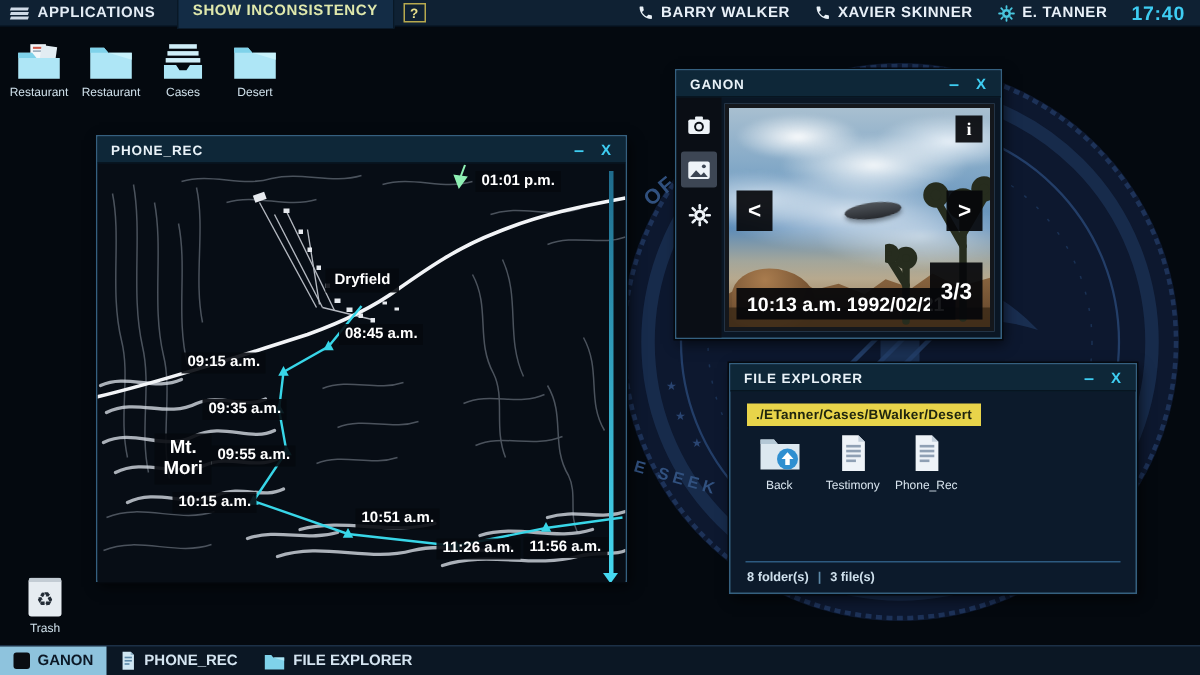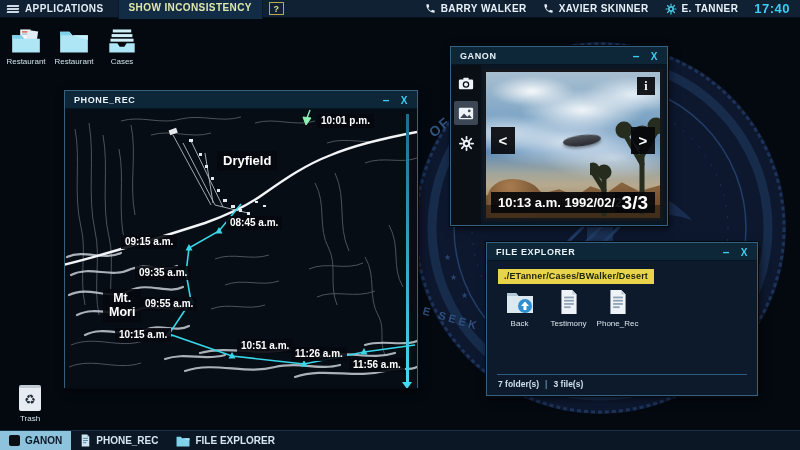--- a/index.html
+++ b/index.html
@@ -45,21 +45,21 @@
   .wctrl { position:absolute; top:0; height:18px; width:14px; display:flex; align-items:center; justify-content:center;
     color:#3ecdf2; font-weight:bold; cursor:default; }
   .wctrl.min { right:24px; font-size:12px; }
   .wctrl.cls { right:6px; font-size:10px; }
   
   #win-phone { left:64px; top:90px; width:354px; height:298px; z-index:20; }
   .map { position:absolute; left:0; top:18px; width:352px; height:279px; background:#070d15; overflow:hidden; }
   .map svg.map-art { position:absolute; left:0; top:0; }
   .mbadge { position:absolute; background:rgba(6,9,14,.9); color:#fff; font-size:10px; font-weight:bold;
     padding:1px 4px 2px; white-space:nowrap; z-index:3; }
-  .town { font-size:13px; padding:2px 6px 3px; }
+  .town { font-size:10px; padding:2px 6px 3px;margin-top:28px; }
   .mtn { font-size:12.5px; text-align:center; line-height:1.15; padding:2px 6px 3px; }
   .scrollbar { position:absolute; left:341px; top:5px; width:3px; height:268px; z-index:4;
     background:linear-gradient(180deg,#1f6b8c,#45d8f0); }
   .scroll-arrow { position:absolute; left:337px; top:273px; width:0; height:0; z-index:4;
     border-left:5px solid transparent; border-right:5px solid transparent; border-top:7px solid #45d8f0; }
   
   #win-ganon { left:450px; top:46px; width:218px; height:180px; z-index:25; }
   .g-side { position:absolute; left:0; top:18px; width:30px; bottom:0; background:#0a0e15; }
   .g-tool { width:24px; height:24px; margin:6px auto 0; display:flex; align-items:center; justify-content:center; border-radius:2px; }
   .g-tool.active { background:#3d4654; }
@@ -82,21 +82,21 @@
     clip-path:polygon(0 55%,8% 38%,16% 52%,25% 32%,33% 50%,42% 42%,52% 56%,60% 36%,70% 48%,78% 28%,88% 46%,100% 34%,100% 100%,0 100%); }
   .boulder { position:absolute; left:1%; bottom:0; width:32%; height:27%;
     background:radial-gradient(ellipse at 40% 20%,#a97c4e,#5a3d24); border-radius:45% 55% 20% 20%; }
   .ground { position:absolute; left:0; bottom:0; width:100%; height:9%; background:#3c2a18; opacity:.85; }
   .trees { position:absolute; right:0; top:0; height:100%; }
   .ph-overlay { position:absolute; background:rgba(5,7,10,.92); color:#fff; display:flex; align-items:center; justify-content:center; z-index:5; }
   .ph-info { right:5px; top:5px; width:18px; height:18px; font-size:12px; font-weight:bold; font-family:"Liberation Serif",serif; }
   .ph-prev { left:5px; top:38%; width:24px; height:27px; font-size:15px; font-weight:bold; }
   .ph-next { right:5px; top:38%; width:24px; height:27px; font-size:15px; font-weight:bold; }
   .ph-time { left:5px; bottom:5px; height:21px; padding:0 7px; font-size:13px; font-weight:bold; }
-  .ph-index { right:5px; bottom:5px; height:21px; padding:0 7px; font-size:19px; font-weight:bold; }
+  .ph-index { right:5px; bottom:5px; height:38px; padding:0 7px; font-size:15px; font-weight:bold; }
   
   #win-fe { left:486px; top:242px; width:272px; height:154px; z-index:30; background:#0c1a2b; }
   .fe-path { position:absolute; left:11px; top:26px; background:#e8d44a; color:#20260e;
     font-size:9px; font-weight:bold; padding:2px 6px 3px; letter-spacing:.2px; }
   .fe-items { position:absolute; left:8px; top:46px; display:flex; }
   .fe-item { width:49px; text-align:center; }
   .fe-item svg { display:block; margin:0 auto; }
   .fe-label { font-size:8px; color:#d8e4ee; margin-top:4px; }
   .fe-divider { position:absolute; left:10px; right:10px; top:131px; height:1px; background:#2d5a80; }
   .fe-status { position:absolute; left:11px; top:136px; font-size:8.5px; font-weight:bold; color:#cfe0ec; }
@@ -207,20 +207,28 @@
     </div>
     <div class="dicon">
       <svg width="30" height="26" viewBox="0 0 26 22">
         <rect x="5" y="1" width="16" height="2.6" fill="#cfeef8"></rect>
           <rect x="4" y="5" width="18" height="2.6" fill="#cfeef8"></rect>
           <rect x="3" y="9" width="20" height="2.6" fill="#cfeef8"></rect>
         <path d="M2 13 h7 l2 3 h4 l2 -3 h7 v8 H2 Z" fill="#aee6f6"></path>
       </svg>
       <div class="dicon-label">Cases</div>
     </div>
+    <div class="dicon">
+      <svg width="30" height="26" viewBox="0 0 26 22">
+        <path d="M1 3 h8 l2.5 3 H25 v15 H1 Z" fill="#aee6f6"></path>
+          <path d="M1 3 h8 l2.5 3 H1 Z" fill="#7fd2ea"></path>
+        <path d="M11.5 6 H25 v4 L11.5 6 Z" fill="#c8f2fb"></path>
+      </svg>
+      <div class="dicon-label">Desert</div>
+    </div>
   </div>
 
   <div class="trash">
     <div class="trash-box">
         <span>♻</span>
       </div>
     <div class="dicon-label">Trash</div>
   </div>
 
   <div class="win" id="win-phone">
@@ -314,28 +322,28 @@
           <line x1="245" y1="1" x2="242" y2="9" stroke-width="1.4"></line>
           <polygon points="238,8 246,9 241,16"></polygon>
         </g>
       </svg>
 
       <div class="mbadge town" style="left:152px;top:42px">Dryfield</div>
       <div class="mbadge mtn" style="left:38px;top:180px">
         <div>Mt.</div>
         <div>Mori</div>
       </div>
-      <div class="mbadge" style="left:252px;top:5px">10:01 p.m.</div>
+      <div class="mbadge" style="left:252px;top:5px">01:01 p.m.</div>
       <div class="mbadge" style="left:161px;top:107px">08:45 a.m.</div>
       <div class="mbadge" style="left:56px;top:126px">09:15 a.m.</div>
       <div class="mbadge" style="left:70px;top:157px">09:35 a.m.</div>
       <div class="mbadge" style="left:76px;top:188px">09:55 a.m.</div>
       <div class="mbadge" style="left:50px;top:219px">10:15 a.m.</div>
       <div class="mbadge" style="left:172px;top:230px">10:51 a.m.</div>
-      <div class="mbadge" style="left:226px;top:238px">11:26 a.m.</div>
+      <div class="mbadge" style="left:226px;top:250px">11:26 a.m.</div>
       <div class="mbadge" style="left:284px;top:249px">11:56 a.m.</div>
 
       <div class="scrollbar"></div>
       <div class="scroll-arrow"></div>
     </div>
   </div>
 
   <div class="win" id="win-ganon">
     <div class="titlebar">
       <span class="title">GANON</span>
@@ -445,21 +453,21 @@
               <rect x="5.5" y="10" width="9" height="1.6"></rect>
               <rect x="5.5" y="13" width="9" height="1.6"></rect>
               <rect x="5.5" y="16" width="6" height="1.6"></rect>
             </g>
         </svg>
         <div class="fe-label">Phone_Rec</div>
       </div>
     </div>
     <div class="fe-divider"></div>
     <div class="fe-status">
-      <span>7 folder(s)</span><span class="fe-sep">|</span><span>3 file(s)</span>
+      <span>8 folder(s)</span><span class="fe-sep">|</span><span>3 file(s)</span>
     </div>
   </div>
 
   <div class="taskbar">
     <div class="task active">
       <span class="sq"></span>
       <span>GANON</span>
     </div>
     <div class="task">
       <svg width="11" height="13" viewBox="0 0 20 24">

